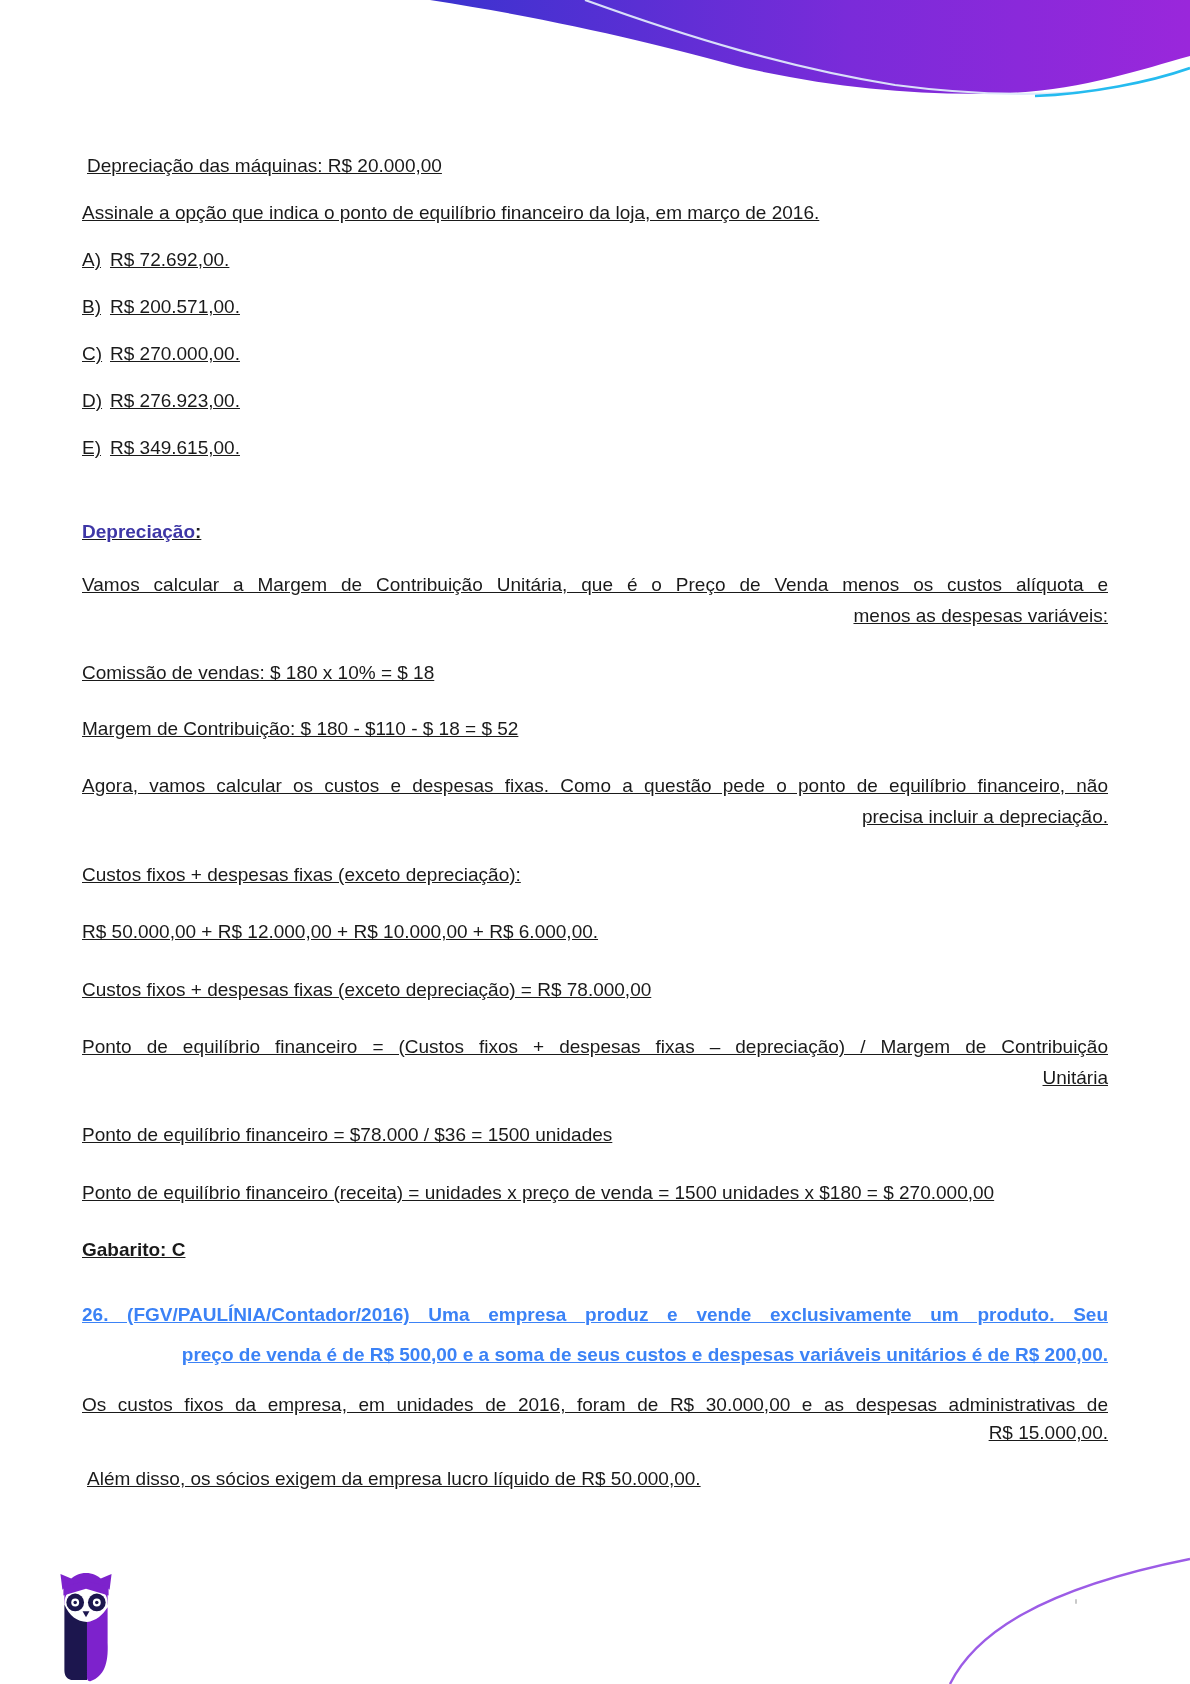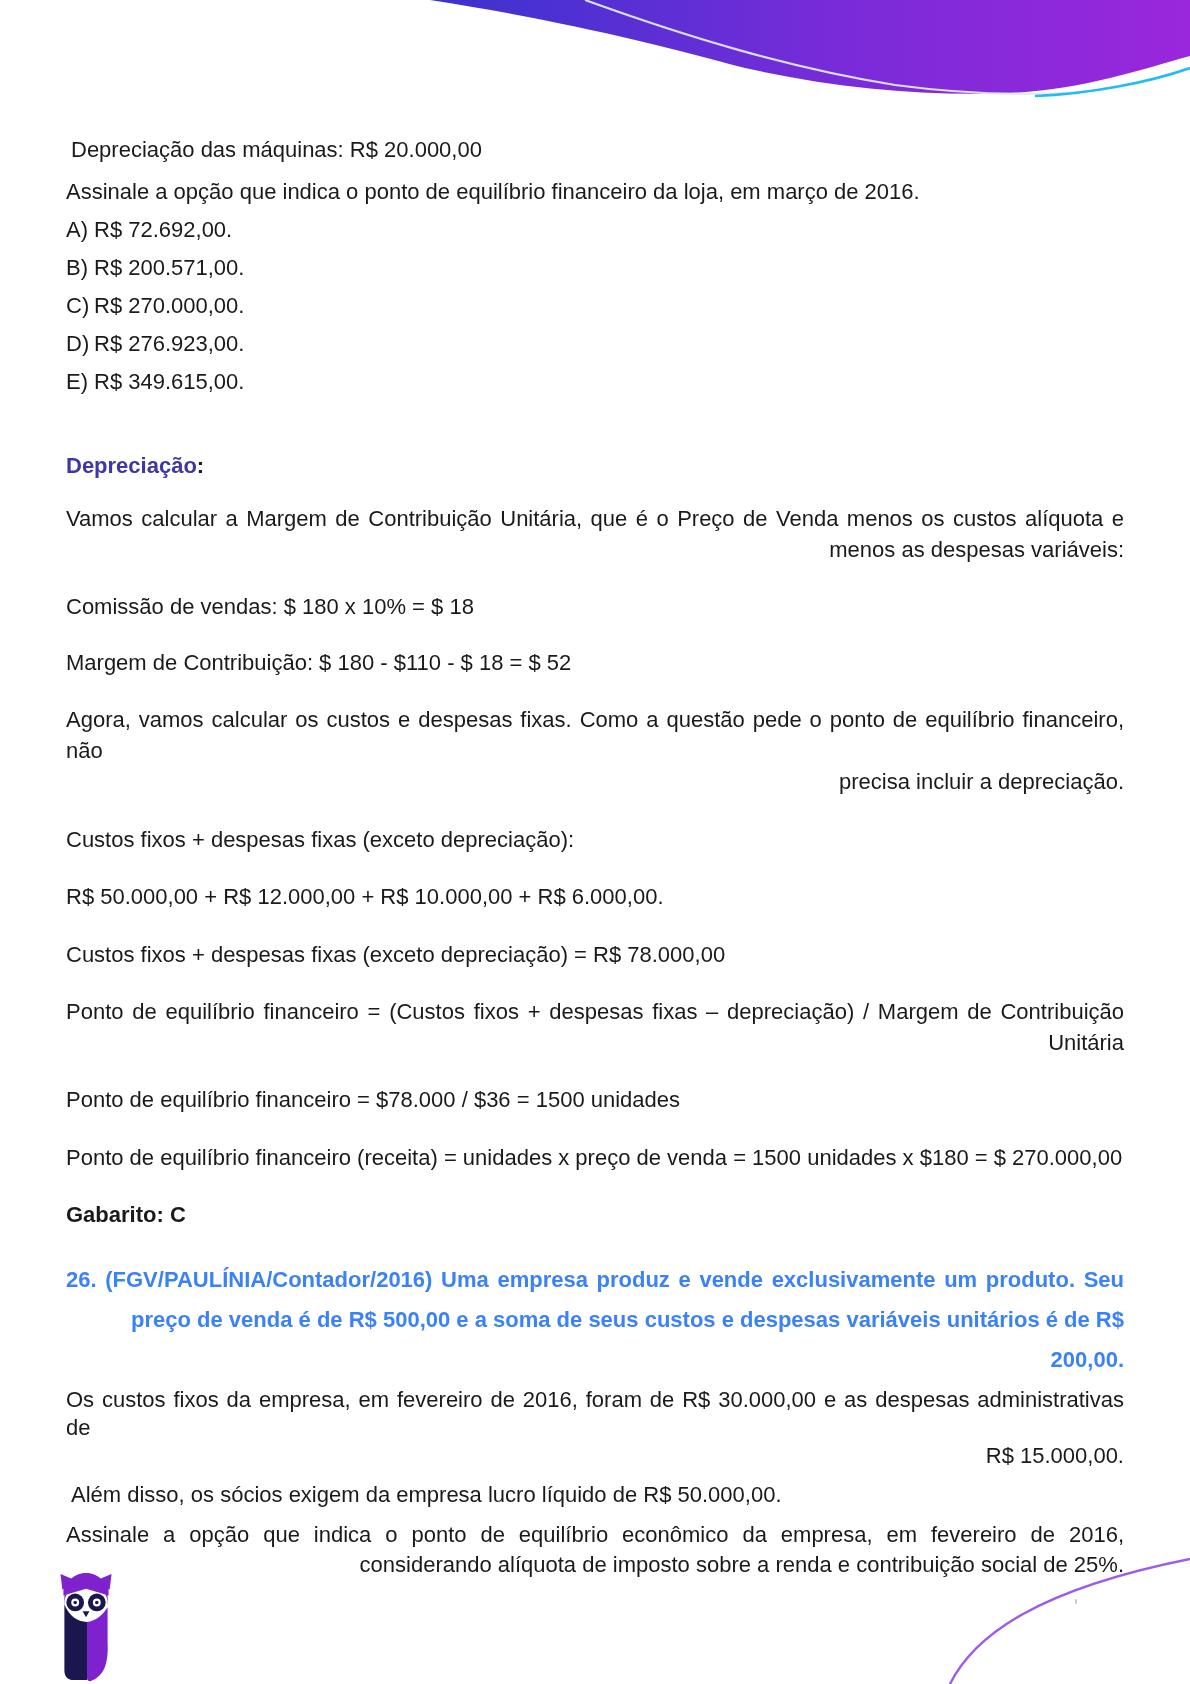--- a/index.html
+++ b/index.html
@@ -10,21 +10,21 @@
     overflow:hidden;
     font-family:"Liberation Sans", sans-serif;
   }
   
   .wave-top { position:absolute; top:0; left:0; width:1190px; height:120px; }
   
   .doc {
     position:absolute; left:66px; top:134px; width:1058px;
     color:#1a1a1a;
   }
-  .t { font-size:22px; line-height:31px; margin:0; color:#1a1a1a; }
+  .t { font-size:19px; line-height:31px; margin:16px; color:#1a1a1a;text-decoration:underline; }
   .indent { padding-left:5px; }
   .bold { font-weight:bold; }
   .blue { color:#3e37a6; }
   .lh28 { line-height:28px; }
   .lh30 { line-height:30px; }
   .mb6{margin-bottom:6px;} .mb7 { margin-bottom:7px; } .mb9{margin-bottom:9px;} .mb10{margin-bottom:10px;}
   .mb11 { margin-bottom:11px; } .mb22 { margin-bottom:22px; } .mb25 { margin-bottom:25px; }
   .mb26 { margin-bottom:26px; } .mb27 { margin-bottom:27px; } .mb30 { margin-bottom:30px; }
   .mb53 { margin-bottom:53px; }
   .opt { display:flex; }
@@ -110,30 +110,26 @@
     <p class="t mb26">Ponto de equilíbrio financeiro (receita) = unidades x preço de venda = 1500 unidades x $180 = $ 270.000,00</p>
 
     <p class="t bold mb30">Gabarito: C</p>
 
     <p class="t q-head mb6">
       <span class="jl">26. (FGV/PAULÍNIA/Contador/2016) Uma empresa produz e vende exclusivamente um produto. Seu</span>
       <span class="ll">preço de venda é de R$ 500,00 e a soma de seus custos e despesas variáveis unitários é de R$ 200,00.</span>
     </p>
 
     <p class="t lh28 mb9">
-      <span class="jl">Os custos fixos da empresa, em fevereiro de 2016, foram de R$ 30.000,00 e as despesas administrativas de</span>
+      <span class="jl">Os custos fixos da empresa, em unidades de 2016, foram de R$ 30.000,00 e as despesas administrativas de</span>
       <span class="ll">R$ 15.000,00.</span>
     </p>
 
     <p class="t indent mb10"> Além disso, os sócios exigem da empresa lucro líquido de R$ 50.000,00.</p>
 
-    <p class="t lh30">
-      <span class="jl">Assinale a opção que indica o ponto de equilíbrio econômico da empresa, em fevereiro de 2016,</span>
-      <span class="ll">considerando alíquota de imposto sobre a renda e contribuição social de 25%.</span>
-    </p>
 
   </div>
 
   <svg class="owl" viewBox="0 0 52 112" aria-hidden="true">
 
     <path d="M2 18 L0 2 L14 8 Z" fill="#7d22cc"></path>
     <path d="M50 18 L52 2 L38 8 Z" fill="#7d22cc"></path>
 
     <path d="M26 1 C39 1 48 11 48 24 L48 33 L4 33 L4 24 C4 11 13 1 26 1 Z" fill="#7d22cc"></path>
 

